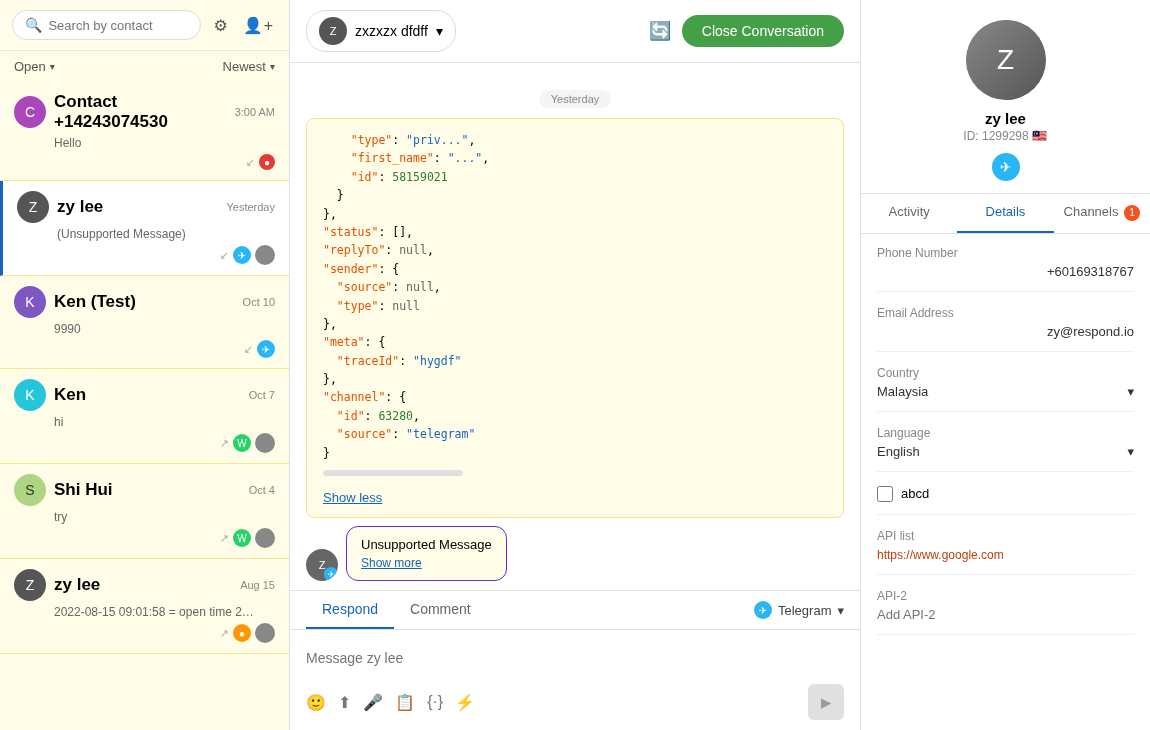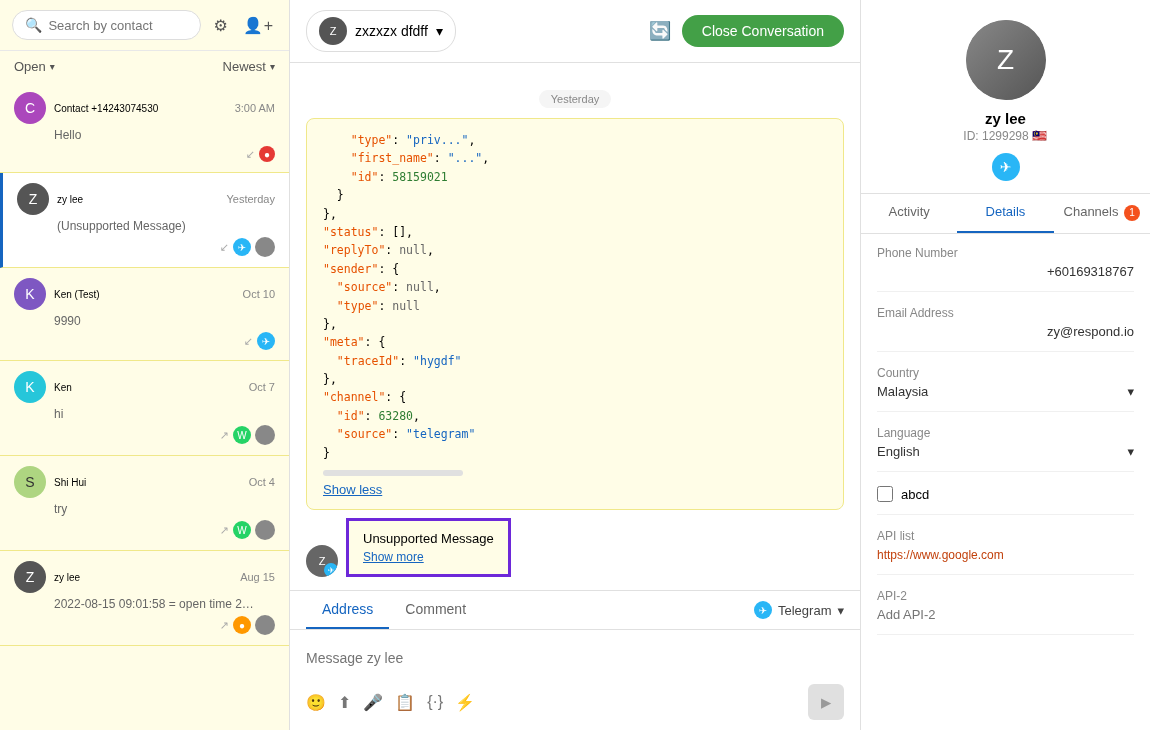--- a/index.html
+++ b/index.html
@@ -13,46 +13,46 @@
     .search-icon { color: #aaa; font-size: 14px; }
     .filter-btn { background: none; border: none; cursor: pointer; padding: 4px; color: #555; font-size: 16px; }
     .sidebar-subheader { display: flex; justify-content: space-between; padding: 8px 14px; font-size: 13px; color: #555; background: #fffde7; }
     .sidebar-subheader span { display: flex; align-items: center; gap: 4px; cursor: pointer; }
     .sidebar-subheader span::after { content: '▾'; font-size: 10px; }
     .contact-list { flex: 1; overflow-y: auto; }
     .contact-item { padding: 10px 14px; border-bottom: 1px solid #f0e88a; cursor: pointer; background: #fffde7; }
     .contact-item.active { background: white; border-left: 3px solid #1565c0; }
     .contact-header { display: flex; align-items: center; gap: 8px; margin-bottom: 4px; }
     .contact-avatar { width: 32px; height: 32px; border-radius: 50%; display: flex; align-items: center; justify-content: center; font-size: 14px; flex-shrink: 0; }
-    .contact-name { font-weight: 400; font-size: 10px; flex: 1; }
+    .contact-name { font-weight: 700; font-size: 17px; flex: 1; }
     .contact-time { font-size: 11px; color: #888; }
     .contact-message { font-size: 12px; color: #666; margin-left: 40px; white-space: nowrap; overflow: hidden; text-overflow: ellipsis; max-width: 200px; }
     .contact-footer { display: flex; justify-content: flex-end; align-items: center; gap: 4px; margin-top: 4px; }
     .badge { background: #e53935; color: white; border-radius: 50%; width: 16px; height: 16px; font-size: 10px; display: flex; align-items: center; justify-content: center; }
     .channel-icon { width: 18px; height: 18px; border-radius: 50%; display: flex; align-items: center; justify-content: center; font-size: 10px; }
     .telegram-icon { background: #29b6f6; color: white; }
     .whatsapp-icon { background: #25d366; color: white; }
 
     
     .main-chat { flex: 1; display: flex; flex-direction: column; background: white; }
     .chat-header { display: flex; align-items: center; padding: 10px 16px; border-bottom: 1px solid #e0e0e0; gap: 12px; background: white; }
     .contact-dropdown { display: flex; align-items: center; gap: 8px; border: 1px solid #ddd; border-radius: 20px; padding: 6px 12px; cursor: pointer; font-size: 14px; }
     .contact-dropdown-avatar { width: 28px; height: 28px; border-radius: 50%; background: #555; overflow: hidden; display: flex; align-items: center; justify-content: center; color: white; font-size: 11px; }
     .header-actions { margin-left: auto; display: flex; align-items: center; gap: 10px; }
     .sync-btn { background: none; border: none; cursor: pointer; font-size: 18px; color: #555; }
     .close-conversation-btn { background: #43a047; color: white; border: none; border-radius: 20px; padding: 8px 20px; cursor: pointer; font-size: 14px; font-weight: 500; }
     .chat-messages { flex: 1; overflow-y: auto; padding: 16px; background: #fff; position: relative; }
     .message-date-divider { text-align: center; margin: 12px 0; position: relative; }
     .message-date-divider span { background: #f5f5f5; padding: 3px 12px; border-radius: 12px; font-size: 11px; color: #888; }
-    .show-less-btn { color: #1565c0; cursor: pointer; font-size: 13px; margin-top: 6px; background: none; border: none; text-decoration: underline; }
+    .show-less-btn { color: #1565c0; cursor: pointer; font-size: 13px; margin-top: 14px; background: none; border: none; text-decoration: underline; }
     .message-with-avatar { display: flex; align-items: flex-end; gap: 8px; }
     .msg-avatar { width: 32px; height: 32px; border-radius: 50%; background: #555; overflow: hidden; flex-shrink: 0; position: relative; }
     .msg-avatar-inner { width: 100%; height: 100%; background: #666; display: flex; align-items: center; justify-content: center; color: white; font-size: 11px; }
     .msg-telegram-badge { position: absolute; bottom: 0; right: 0; width: 14px; height: 14px; background: #29b6f6; border-radius: 50%; display: flex; align-items: center; justify-content: center; font-size: 8px; color: white; }
-    .unsupported-bubble { background: #fffde7; border: 3px solid #6d28d9; border-radius: 0; padding: 10px 14px; font-size: 13px; }
+    .unsupported-bubble { background: #fffde7; border: 1px solid #6d28d9; border-radius: 12px; padding: 10px 14px; font-size: 13px; }
     .show-more-btn { color: #1565c0; cursor: pointer; font-size: 12px; background: none; border: none; text-decoration: underline; display: block; margin-top: 4px; }
     .chat-input-area { border-top: 1px solid #e0e0e0; }
     .chat-tabs { display: flex; padding: 0 16px; border-bottom: 1px solid #e0e0e0; }
     .chat-tab { padding: 10px 16px; cursor: pointer; font-size: 14px; color: #666; border-bottom: 2px solid transparent; }
     .chat-tab.active { color: #1565c0; border-bottom: 2px solid #1565c0; font-weight: 500; }
     .channel-selector { margin-left: auto; display: flex; align-items: center; gap: 6px; padding: 8px 0; cursor: pointer; color: #444; font-size: 13px; }
     .chat-input { padding: 10px 16px; display: flex; flex-direction: column; }
     .message-input { width: 100%; border: none; outline: none; font-size: 14px; color: #333; padding: 4px 0; resize: none; min-height: 36px; }
     .chat-tools { display: flex; align-items: center; gap: 12px; padding-top: 8px; }
     .tool-btn { background: none; border: none; cursor: pointer; color: #777; font-size: 16px; }
@@ -66,21 +66,21 @@
     .profile-id { font-size: 12px; color: #888; display: flex; align-items: center; justify-content: center; gap: 4px; margin-top: 2px; }
     .profile-tabs { display: flex; border-bottom: 1px solid #e0e0e0; }
     .profile-tab { flex: 1; text-align: center; padding: 10px 4px; font-size: 13px; color: #666; cursor: pointer; border-bottom: 2px solid transparent; }
     .profile-tab.active { color: #1565c0; border-bottom: 2px solid #1565c0; font-weight: 500; }
     .profile-tab .notif-badge { background: #f4511e; color: white; border-radius: 50%; width: 16px; height: 16px; font-size: 10px; display: inline-flex; align-items: center; justify-content: center; margin-left: 2px; }
     .detail-section { padding: 12px 16px; }
     .detail-row { margin-bottom: 14px; border-bottom: 1px solid #f0f0f0; padding-bottom: 12px; }
     .detail-label { font-size: 12px; color: #888; margin-bottom: 4px; }
     .detail-value { font-size: 13px; color: #333; text-align: right; }
     .detail-select { display: flex; justify-content: space-between; align-items: center; font-size: 13px; color: #333; cursor: pointer; }
-    .checkbox-row { display: flex; align-items: flex-end; gap: 8px; margin-bottom: 14px; border-bottom: 1px solid #f0f0f0; padding-bottom: 12px; }
+    .checkbox-row { display: flex; align-items: center; gap: 8px; margin-bottom: 14px; border-bottom: 1px solid #f0f0f0; padding-bottom: 12px; }
     .checkbox-row input { width: 16px; height: 16px; }
     .api-link { color: #c2410c; font-size: 12px; text-decoration: none; }
     .json-key { color: #e65100; }
     .json-string { color: #1565c0; }
     .json-null { color: #666; }
     .json-number { color: #2e7d32; }
     code { font-family: 'Courier New', monospace; font-size: 11.5px; }
   </style>
 </head>
 <body>
@@ -237,21 +237,21 @@
       </div>
       <div class="unsupported-bubble">
         <div>Unsupported Message</div>
         <button class="show-more-btn">Show more</button>
       </div>
     </div>
   </div>
 
   <div class="chat-input-area">
     <div class="chat-tabs">
-      <div class="chat-tab active">Address</div>
+      <div class="chat-tab active">Respond</div>
       <div class="chat-tab">Comment</div>
       <div class="channel-selector">
         <span class="channel-icon telegram-icon">✈</span>
         <span>Telegram</span>
         <span>▾</span>
       </div>
     </div>
     <div class="chat-input">
       <input class="message-input" type="text" placeholder="Message zy lee" style="">
       <div class="chat-tools">

